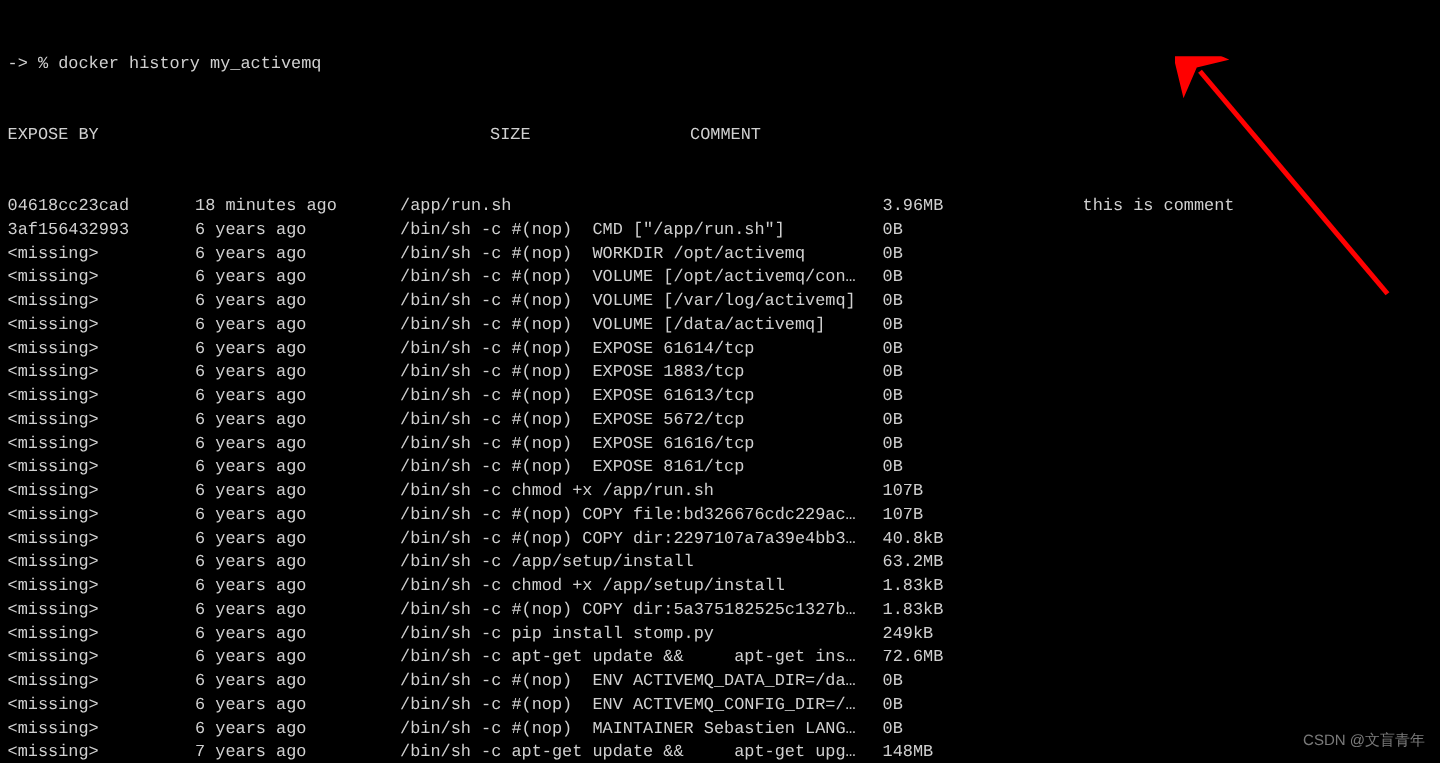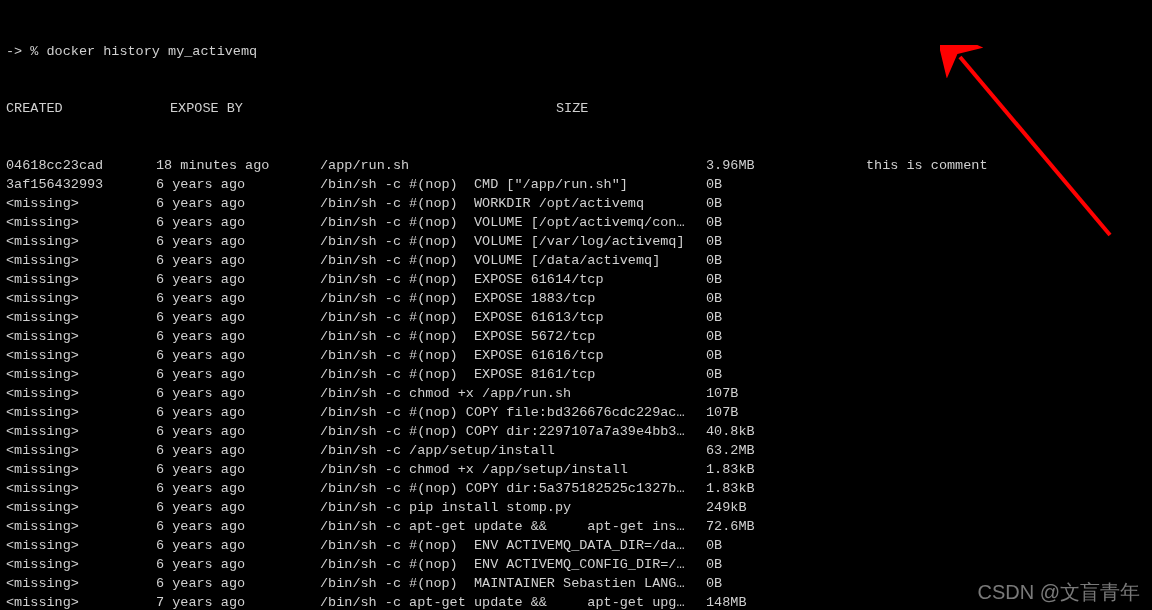--- a/index.html
+++ b/index.html
@@ -27,40 +27,40 @@
   .col-created  { width: 164px; flex: 0 0 164px; }
   .col-createdby{ width: 386px; flex: 0 0 386px; overflow: hidden; text-overflow: clip; }
   .col-size     { width: 160px; flex: 0 0 160px; }
   .col-comment  { flex: 1 1 auto; }
   .watermark {
     position: absolute;
     right: 12px;
     bottom: 8px;
     color: rgba(220,220,220,0.55);
     font-family: Arial, sans-serif;
-    font-size: 20px;
+    font-size: 12px;
     pointer-events: none;
   }
   
   .arrow {
     position: absolute;
     pointer-events: none;
   }
 </style>
 </head>
 <body>
 
 <div class="terminal">
   <div class="row">
     <span>-&gt; % docker history my_activemq</span>
   </div>
   <div class="row">
-    <span class="col-created">CREATED</span>
     <span class="col-createdby">EXPOSE BY</span>
     <span class="col-size">SIZE</span>
+    <span class="col-comment">COMMENT</span>
   </div>
   <div id="rows-container"><div class="row"><span class="col-image">04618cc23cad</span><span class="col-created">18 minutes ago</span><span class="col-createdby">/app/run.sh</span><span class="col-size">3.96MB</span><span class="col-comment">this is comment</span></div><div class="row"><span class="col-image">3af156432993</span><span class="col-created">6 years ago</span><span class="col-createdby">/bin/sh -c #(nop)  CMD ["/app/run.sh"]</span><span class="col-size">0B</span><span class="col-comment"></span></div><div class="row"><span class="col-image">&lt;missing&gt;</span><span class="col-created">6 years ago</span><span class="col-createdby">/bin/sh -c #(nop)  WORKDIR /opt/activemq</span><span class="col-size">0B</span><span class="col-comment"></span></div><div class="row"><span class="col-image">&lt;missing&gt;</span><span class="col-created">6 years ago</span><span class="col-createdby">/bin/sh -c #(nop)  VOLUME [/opt/activemq/con…</span><span class="col-size">0B</span><span class="col-comment"></span></div><div class="row"><span class="col-image">&lt;missing&gt;</span><span class="col-created">6 years ago</span><span class="col-createdby">/bin/sh -c #(nop)  VOLUME [/var/log/activemq]</span><span class="col-size">0B</span><span class="col-comment"></span></div><div class="row"><span class="col-image">&lt;missing&gt;</span><span class="col-created">6 years ago</span><span class="col-createdby">/bin/sh -c #(nop)  VOLUME [/data/activemq]</span><span class="col-size">0B</span><span class="col-comment"></span></div><div class="row"><span class="col-image">&lt;missing&gt;</span><span class="col-created">6 years ago</span><span class="col-createdby">/bin/sh -c #(nop)  EXPOSE 61614/tcp</span><span class="col-size">0B</span><span class="col-comment"></span></div><div class="row"><span class="col-image">&lt;missing&gt;</span><span class="col-created">6 years ago</span><span class="col-createdby">/bin/sh -c #(nop)  EXPOSE 1883/tcp</span><span class="col-size">0B</span><span class="col-comment"></span></div><div class="row"><span class="col-image">&lt;missing&gt;</span><span class="col-created">6 years ago</span><span class="col-createdby">/bin/sh -c #(nop)  EXPOSE 61613/tcp</span><span class="col-size">0B</span><span class="col-comment"></span></div><div class="row"><span class="col-image">&lt;missing&gt;</span><span class="col-created">6 years ago</span><span class="col-createdby">/bin/sh -c #(nop)  EXPOSE 5672/tcp</span><span class="col-size">0B</span><span class="col-comment"></span></div><div class="row"><span class="col-image">&lt;missing&gt;</span><span class="col-created">6 years ago</span><span class="col-createdby">/bin/sh -c #(nop)  EXPOSE 61616/tcp</span><span class="col-size">0B</span><span class="col-comment"></span></div><div class="row"><span class="col-image">&lt;missing&gt;</span><span class="col-created">6 years ago</span><span class="col-createdby">/bin/sh -c #(nop)  EXPOSE 8161/tcp</span><span class="col-size">0B</span><span class="col-comment"></span></div><div class="row"><span class="col-image">&lt;missing&gt;</span><span class="col-created">6 years ago</span><span class="col-createdby">/bin/sh -c chmod +x /app/run.sh</span><span class="col-size">107B</span><span class="col-comment"></span></div><div class="row"><span class="col-image">&lt;missing&gt;</span><span class="col-created">6 years ago</span><span class="col-createdby">/bin/sh -c #(nop) COPY file:bd326676cdc229ac…</span><span class="col-size">107B</span><span class="col-comment"></span></div><div class="row"><span class="col-image">&lt;missing&gt;</span><span class="col-created">6 years ago</span><span class="col-createdby">/bin/sh -c #(nop) COPY dir:2297107a7a39e4bb3…</span><span class="col-size">40.8kB</span><span class="col-comment"></span></div><div class="row"><span class="col-image">&lt;missing&gt;</span><span class="col-created">6 years ago</span><span class="col-createdby">/bin/sh -c /app/setup/install</span><span class="col-size">63.2MB</span><span class="col-comment"></span></div><div class="row"><span class="col-image">&lt;missing&gt;</span><span class="col-created">6 years ago</span><span class="col-createdby">/bin/sh -c chmod +x /app/setup/install</span><span class="col-size">1.83kB</span><span class="col-comment"></span></div><div class="row"><span class="col-image">&lt;missing&gt;</span><span class="col-created">6 years ago</span><span class="col-createdby">/bin/sh -c #(nop) COPY dir:5a375182525c1327b…</span><span class="col-size">1.83kB</span><span class="col-comment"></span></div><div class="row"><span class="col-image">&lt;missing&gt;</span><span class="col-created">6 years ago</span><span class="col-createdby">/bin/sh -c pip install stomp.py</span><span class="col-size">249kB</span><span class="col-comment"></span></div><div class="row"><span class="col-image">&lt;missing&gt;</span><span class="col-created">6 years ago</span><span class="col-createdby">/bin/sh -c apt-get update &amp;&amp;     apt-get ins…</span><span class="col-size">72.6MB</span><span class="col-comment"></span></div><div class="row"><span class="col-image">&lt;missing&gt;</span><span class="col-created">6 years ago</span><span class="col-createdby">/bin/sh -c #(nop)  ENV ACTIVEMQ_DATA_DIR=/da…</span><span class="col-size">0B</span><span class="col-comment"></span></div><div class="row"><span class="col-image">&lt;missing&gt;</span><span class="col-created">6 years ago</span><span class="col-createdby">/bin/sh -c #(nop)  ENV ACTIVEMQ_CONFIG_DIR=/…</span><span class="col-size">0B</span><span class="col-comment"></span></div><div class="row"><span class="col-image">&lt;missing&gt;</span><span class="col-created">6 years ago</span><span class="col-createdby">/bin/sh -c #(nop)  MAINTAINER Sebastien LANG…</span><span class="col-size">0B</span><span class="col-comment"></span></div><div class="row"><span class="col-image">&lt;missing&gt;</span><span class="col-created">7 years ago</span><span class="col-createdby">/bin/sh -c apt-get update &amp;&amp;     apt-get upg…</span><span class="col-size">148MB</span><span class="col-comment"></span></div></div>
 </div>
 
 <svg class="arrow" style="left:940px; top:45px; width:190px; height:200px;" viewBox="0 0 190 200">
   <defs>
     <marker id="ah" markerWidth="12" markerHeight="12" refX="2" refY="6" orient="auto">
       <path d="M0,0 L12,6 L0,12 L3,6 Z" fill="#ff0000"></path>
     </marker>
   </defs>

